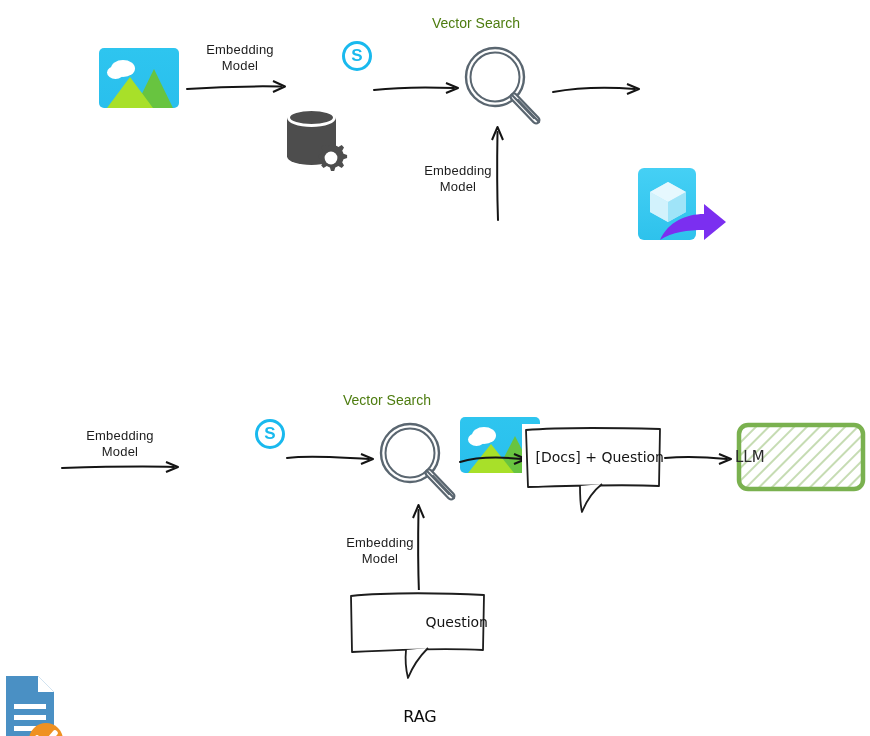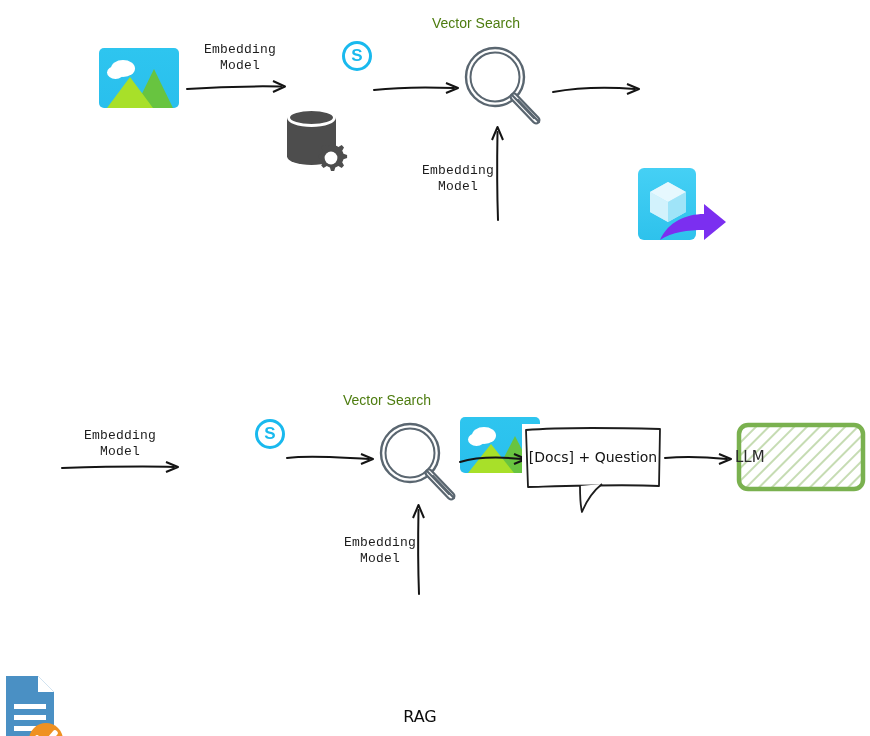--- a/index.html
+++ b/index.html
@@ -12,21 +12,21 @@
     position: relative;
     width: 870px;
     height: 736px;
     background: #ffffff;
     overflow: hidden;
   }
   .abs { position: absolute; }
 
   
   .hand {
-    font-family: Liberation Mono, monospace;
+    font-family: Liberation Sans, sans-serif;
     font-size: 13px;
     color: #1d1d1d;
     text-align: center;
     line-height: 1.25;
     letter-spacing: .2px;
     white-space: pre-line;
   }
   .plain {
     font-family: "Liberation Sans", sans-serif;
     font-size: 14px;
@@ -107,21 +107,21 @@
   .bubble {
     position: absolute;
     background: #ffffff;
   }
   .bubble .btext {
     position: absolute;
     left: 0; right: 0;
     font-family: "DejaVu Sans", sans-serif;
     font-size: 14px;
     color: #141414;
-    text-align: center;
+    text-align: right;
     white-space: nowrap;
   }
   .llmbox { position: absolute; }
   .llmbox .ltext {
     position: absolute;
     left: 0; right: 0;
     top: 50%;
     transform: translateY(-50%);
     font-family: "DejaVu Sans", sans-serif;
     font-size: 15px;
@@ -277,16 +277,23 @@
     <div class="ltext">LLM</div>
   </div>
 
   <svg class="abs" style="left:408px; top:500px;" width="22" height="96">
     <path d="M11,94 C10,68 10,36 10.5,10" stroke="#141414" stroke-width="2" fill="none" stroke-linecap="round"></path>
     <path d="M5,18 L10.5,5 L16,18" stroke="#141414" stroke-width="2" fill="none" stroke-linejoin="round"></path>
   </svg>
   <div class="abs hand" style="left:330px; top:535px; width:100px;">Embedding
 Model</div>
 
+  <div class="abs bubble" style="left:348px; top:590px; width:140px; height:90px;">
+    <svg width="140" height="90" viewBox="0 0 140 90">
+      <path d="M3,6 C40,2 100,3 136,5 L135,60 C100,58 42,60 4,62 Z" fill="#ffffff" stroke="#1d1d1d" stroke-width="1.8" stroke-linejoin="round"></path>
+      <path d="M58,60 C57,70 58,80 60,88 C64,78 70,68 80,58" fill="#ffffff" stroke="#1d1d1d" stroke-width="1.8" stroke-linejoin="round"></path>
+    </svg>
+    <div class="btext" style="top:24px;">Question</div>
+  </div>
 
   <div class="abs caption hand-caption" style="left:370px; top:707px; width:100px;">RAG</div>
 
 </div>
 
 </body></html>

